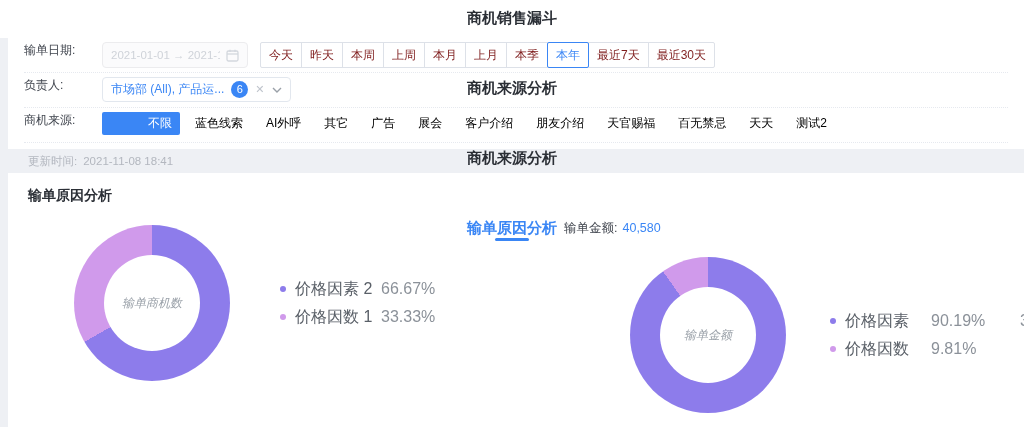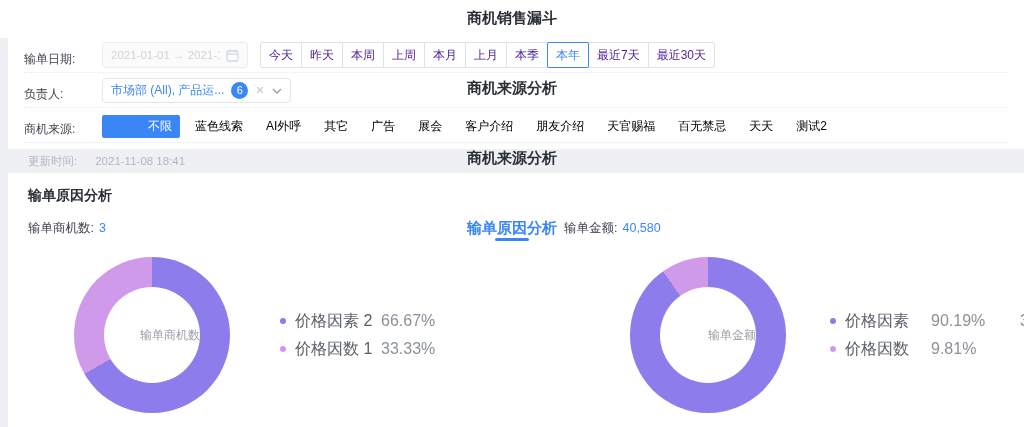--- a/index.html
+++ b/index.html
@@ -13,57 +13,57 @@
   
   .tabbar{background:#fff; height:38px; display:flex; align-items:center; padding:0 16px; gap:34px;flex-direction:column;}
   .tab{font-size:15px; font-weight:700; color:var(--textdark); cursor:pointer; position:relative; height:38px; line-height:36px; white-space:nowrap;}
   .tab.active{color:var(--accent);}
   .tab.active::after{content:""; position:absolute; left:50%; transform:translateX(-50%); bottom:5px; width:34px; height:3px; border-radius:2px; background:var(--accent);}
 
   .inset{margin-left:8px; background:#fff;}
 
   
   .filter-panel{padding:0 16px 6px 16px;}
-  .frow{display:flex; align-items:flex-end; min-height:35px; border-bottom:1px dotted #e6e9ef; padding:4px 0;}
+  .frow{display:flex; align-items:flex-start; min-height:35px; border-bottom:1px dotted #e6e9ef; padding:4px 0;}
   .flabel{width:78px; flex:none; color:var(--textlabel);}
   .date-input{width:146px; height:26px; border:1px solid #ececee; border-radius:4px; background:#fbfbfc; color:#cfd3d9; display:flex; align-items:center; padding:0 8px; gap:6px; cursor:not-allowed;}
   .date-input .dtext{flex:1; white-space:nowrap; overflow:hidden; font-size:11.5px;}
   .cal svg{display:block;}
   .presets{display:flex; margin-left:12px;}
-  .preset{height:26px; line-height:24px; padding:0 8px; background:#fff; border:1px solid #dde1e8; color:#4c1d95; font-size:12px; margin-left:-1px; cursor:pointer; white-space:nowrap; font-family:inherit;}
+  .preset{height:26px; line-height:24px; padding:0 8px; background:#fff; border:1px solid #dde1e8; color:#7f1d1d; font-size:12px; margin-left:-1px; cursor:pointer; white-space:nowrap; font-family:inherit;}
   .preset:first-child{border-radius:2px 0 0 2px; margin-left:0;}
   .preset:last-child{border-radius:0 2px 2px 0;}
   .preset.active{color:var(--accent); border-color:var(--accent); position:relative; z-index:1; border-radius:2px;}
 
   .owner-select{display:inline-flex; align-items:center; border:1px solid #e2e7ee; border-radius:4px; padding:3px 8px; gap:7px; cursor:pointer;}
   .owner-text{color:var(--accent); max-width:150px; white-space:nowrap; overflow:hidden;}
   .badge{background:var(--accent); color:#fff; min-width:17px; height:17px; border-radius:9px; font-size:11px; line-height:17px; text-align:center; padding:0 2px;}
   .x-icon{color:#bfc4cc; font-size:11px; cursor:pointer;}
   .chev svg{display:block;}
 
   .src-options{display:flex; align-items:center; flex-wrap:nowrap;}
   .src-opt{padding:3px 8px; margin-right:7px; color:#000000; cursor:pointer; border-radius:2px; white-space:nowrap;}
   .src-opt.active{background:var(--accent); color:#ffffff;padding-left:46px;}
 
   
-  .updated{height:24px; display:flex; align-items:center; padding-left:28px; color:#b3b7bf; font-size:11.5px; gap:18px;}
+  .updated{height:24px; display:flex; align-items:center; padding-left:28px; color:#b3b7bf; font-size:11.5px; gap:6px;}
 
   
   .main-panel{height:259px; padding:14px 20px; overflow:hidden;}
   .ptitle{font-size:14px; font-weight:700; color:var(--textdark);}
   .cols{display:flex;}
   .col{flex:1; min-width:0;}
   .stat{margin-top:15px; font-size:12.5px; color:var(--textlabel);}
   .col.right .stat{margin-left:48px;}
   .stat-val{color:var(--accent); margin-left:5px;}
   .chart-area{display:flex; align-items:center; margin-top:20px;}
   .donut{width:156px; height:156px; border-radius:50%; position:relative; flex:none;}
   .col.left .donut{margin-left:46px;}
   .col.right .donut{margin-left:114px;}
-  .hole{position:absolute; inset:30px; background:#fff; border-radius:50%; display:flex; align-items:center; justify-content:flex-end;}
+  .hole{position:absolute; inset:30px; background:#fff; border-radius:50%; display:flex; align-items:center; justify-content:center;font-style:italic;}
   .center-label{color:#9aa1a9; font-size:12px;}
   .legend{margin-left:50px;}
   .col.right .legend{margin-left:44px;}
   .lrow{display:flex; align-items:center; margin:7px 0; font-size:16px;}
   .dot{width:6px; height:6px; border-radius:50%; margin-right:9px; flex:none;}
   .lname{width:86px; color:#5a6068; white-space:nowrap;}
   .lpct{width:86px; color:var(--textgray);}
   .lval{min-width:52px; text-align:right; color:var(--textgray);}
 </style>
 </head>
@@ -145,23 +145,20 @@
     <span>更新时间:</span>
     <span>2021-11-08 18:41</span>
   </div>
 
   <div class="inset main-panel">
     <div class="ptitle">输单原因分析</div>
 
     <div class="cols">
 
       <div class="col left">
-        <div class="stat">
-          <span>输单商机数:</span><span class="stat-val">3</span>
-        </div>
         <div class="chart-area">
           <div class="donut" style="background: conic-gradient(rgb(141, 124, 235) 0%, rgb(141, 124, 235) 66.67%, rgb(208, 154, 235) 66.67%, rgb(208, 154, 235) 100%);">
             <div class="hole">
               <span class="center-label">输单商机数</span>
             </div>
           </div>
           <div class="legend">
             <div class="lrow">
               <span class="dot" style="background: rgb(141, 124, 235);"></span>
               <span class="lname">价格因素 2</span>

